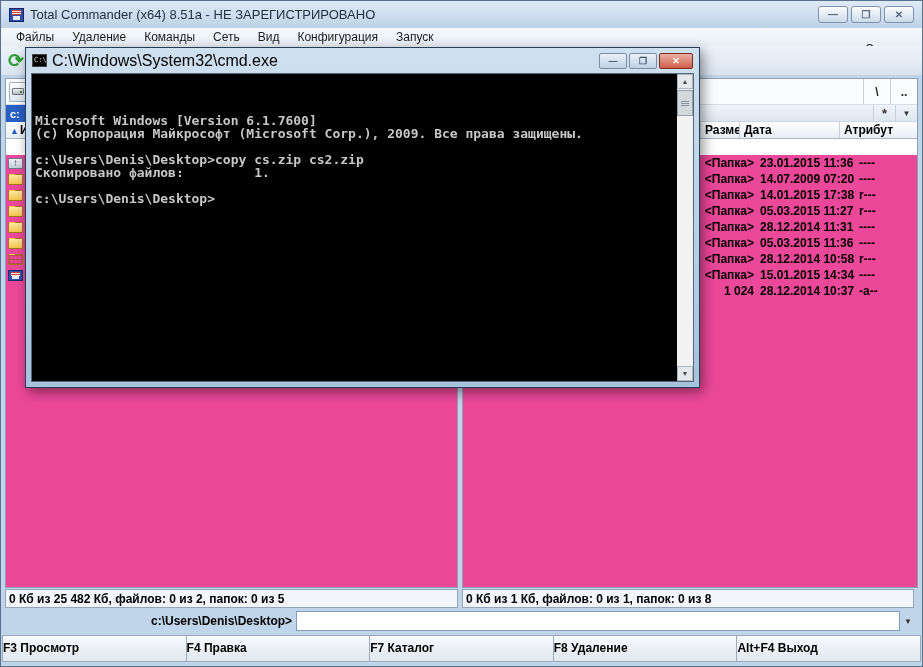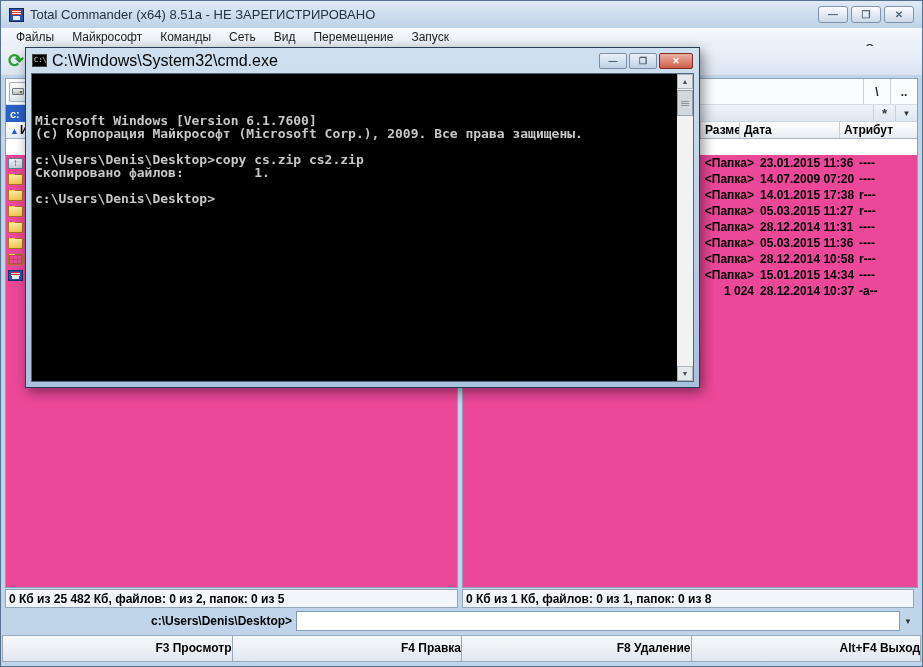--- a/index.html
+++ b/index.html
@@ -106,21 +106,21 @@
 
   .cmdline-row { flex:0 0 auto; height:26px; display:flex; align-items:center; padding:0 6px 0 150px; }
   .cmd-prompt { font-size:12px; font-weight:bold; color:#000; margin-right:4px; white-space:nowrap; }
   .cmdline-input { flex:1 1 auto; height:20px; border:1px solid #7f9db9; background:#fff;
     font-size:12px; padding:0 3px; outline:none; }
   .cmdline-drop { width:16px; height:20px; display:flex; align-items:center; justify-content:center;
     font-size:8px; color:#333; }
 
   .fnbar { flex:0 0 auto; height:27px; margin:1px 1px 0 1px; display:flex;
     background:linear-gradient(#f7f9fb,#e2e8f0); border:1px solid #9aa9bc; }
-  .fn-btn { flex:1 1 0; text-align:right; font-size:12px; font-weight:bold; color:#000;
+  .fn-btn { flex:1 1 0; text-align:left; font-size:12px; font-weight:bold; color:#000;
     line-height:24px; border-right:1px solid #9aa9bc; white-space:nowrap; overflow:hidden; }
   .fn-btn:last-child { border-right:none; }
   .bottom-edge { flex:0 0 4px; }
 
   
   .cmd-window { position:absolute; left:25px; top:47px; width:675px; height:341px;
     background:linear-gradient(#cfe0f0,#a7c2dc); border:1px solid #2a3c55;
     box-shadow:3px 4px 12px rgba(0,0,0,.45); display:flex; flex-direction:column; }
   .cmd-titlebar { height:25px; display:flex; align-items:center; padding:0 6px; flex:0 0 auto; }
   .cmd-icon { width:15px; height:13px; background:#000; border:1px solid #444; margin-right:5px;
@@ -158,25 +158,25 @@
       <div class="win-btn">—</div>
       <div class="win-btn">❐</div>
       <div class="win-btn">✕</div>
     </div>
   </div>
 
   <div class="menubar">
     <div class="menu-left">
 
     <span class="menu-item">Файлы</span>
-        <span class="menu-item">Майкрософт</span>
+        <span class="menu-item">Удаление</span>
         <span class="menu-item">Команды</span>
         <span class="menu-item">Сеть</span>
         <span class="menu-item">Вид</span>
-        <span class="menu-item">Перемещение</span>
+        <span class="menu-item">Конфигурация</span>
         <span class="menu-item">Запуск</span>
       </div>
     <span class="menu-help">Справка</span>
   </div>
 
   <div class="toolbar">
     <span class="tb-refresh">⟳</span>
   </div>
 
   <div class="panels">
@@ -393,20 +393,21 @@
   <div class="cmdline-row">
     <span class="cmd-prompt">c:\Users\Denis\Desktop&gt;</span>
     <input class="cmdline-input" value="" style="">
     <div class="cmdline-drop">▼</div>
   </div>
 
   <div class="fnbar">
 
   <div class="fn-btn">F3 Просмотр</div>
       <div class="fn-btn">F4 Правка</div>
+      <div class="fn-btn">F7 Каталог</div>
       <div class="fn-btn">F8 Удаление</div>
       <div class="fn-btn">Alt+F4 Выход</div>
     </div>
 
   <div class="bottom-edge"></div>
 </div>
 
 <div class="cmd-window">
   <div class="cmd-titlebar">
     <span class="cmd-icon">C:\</span>

